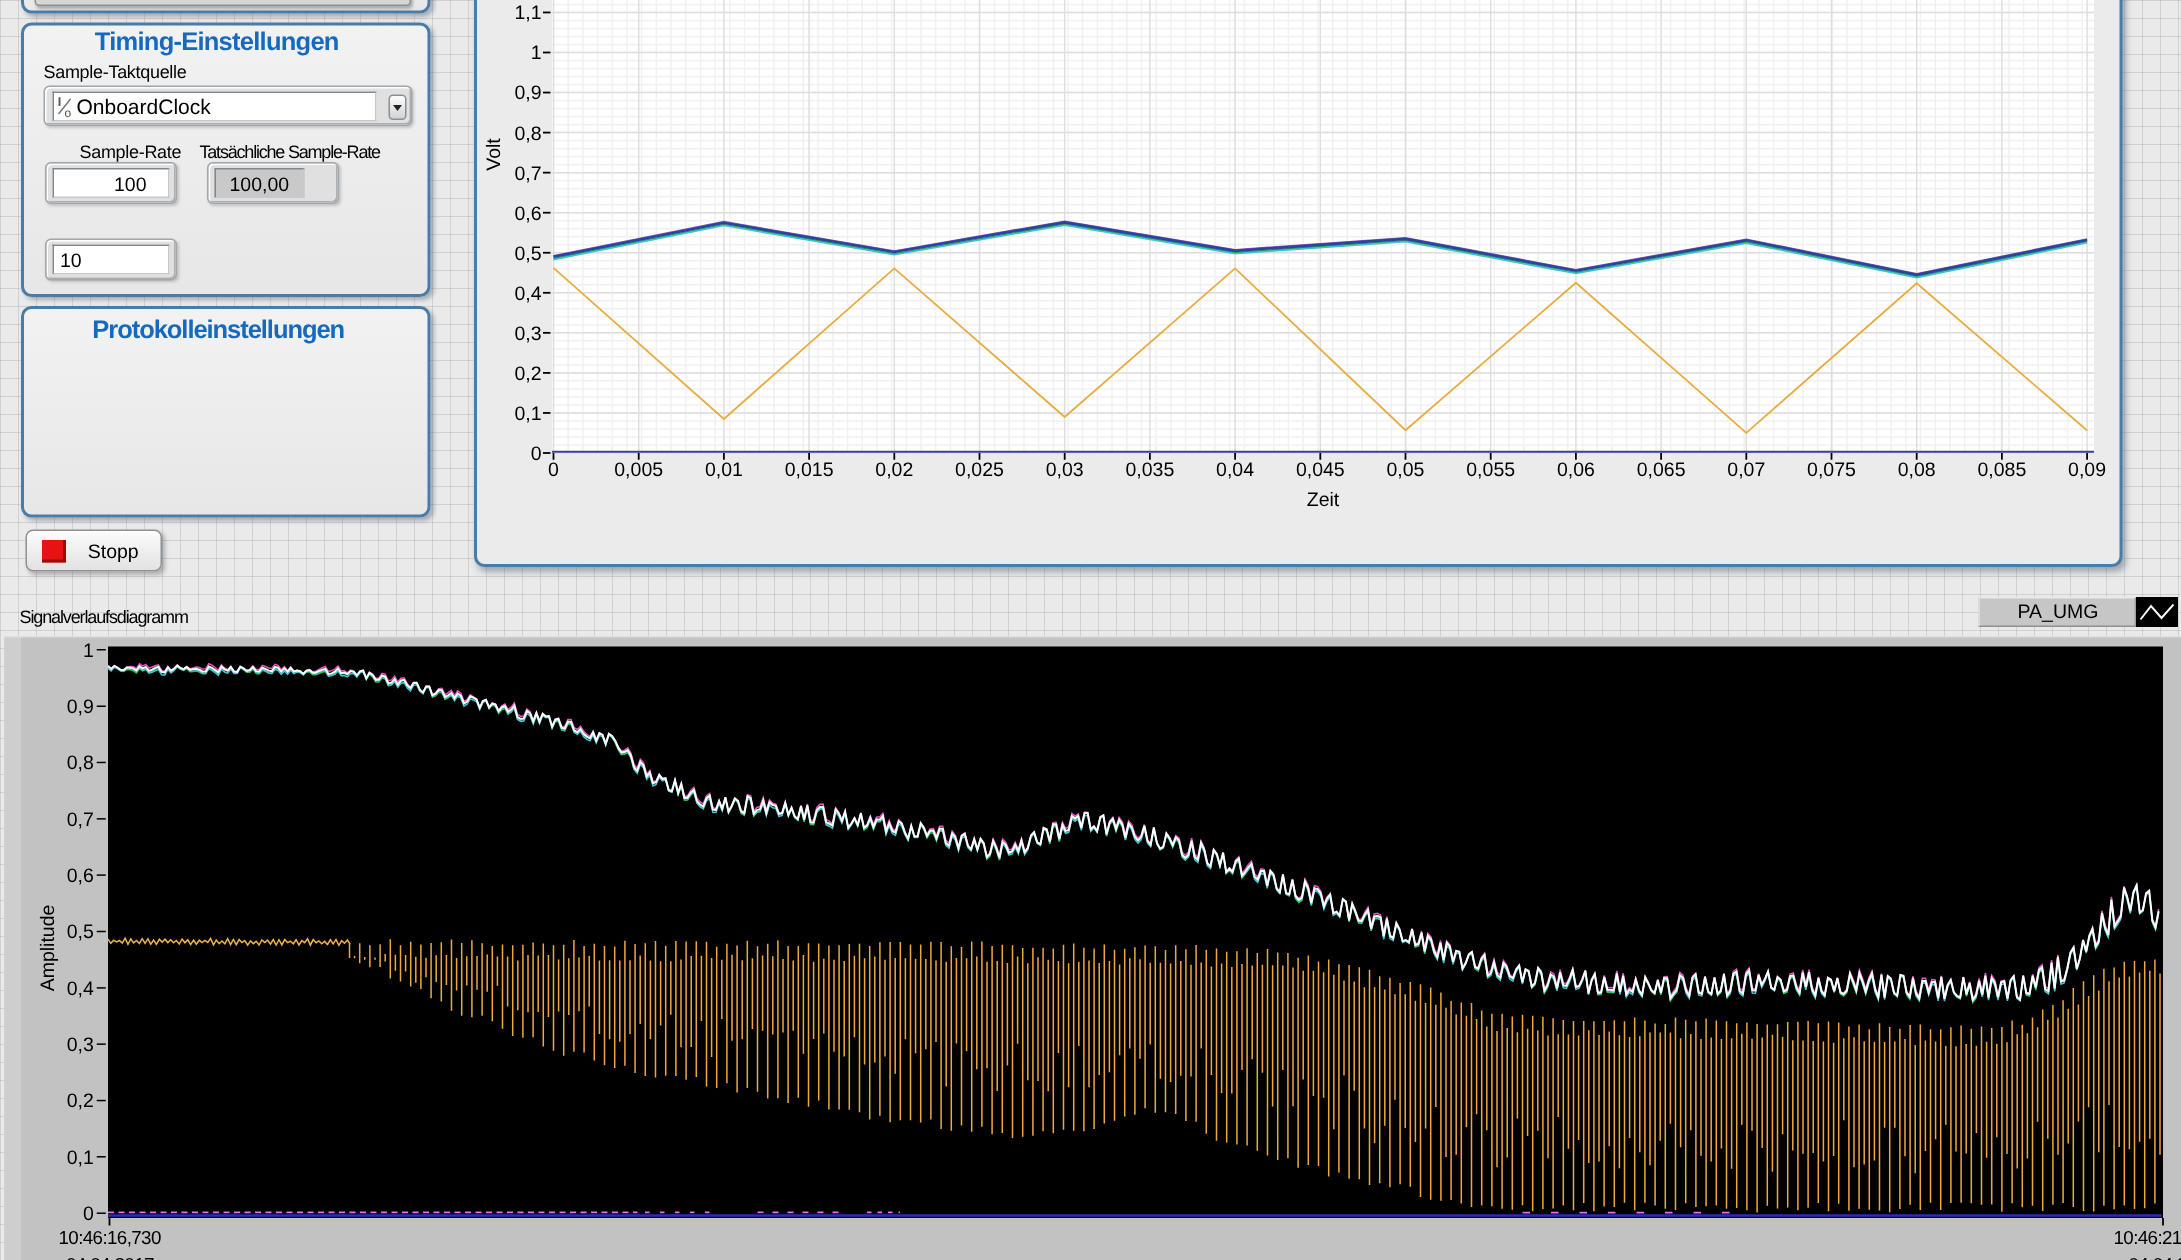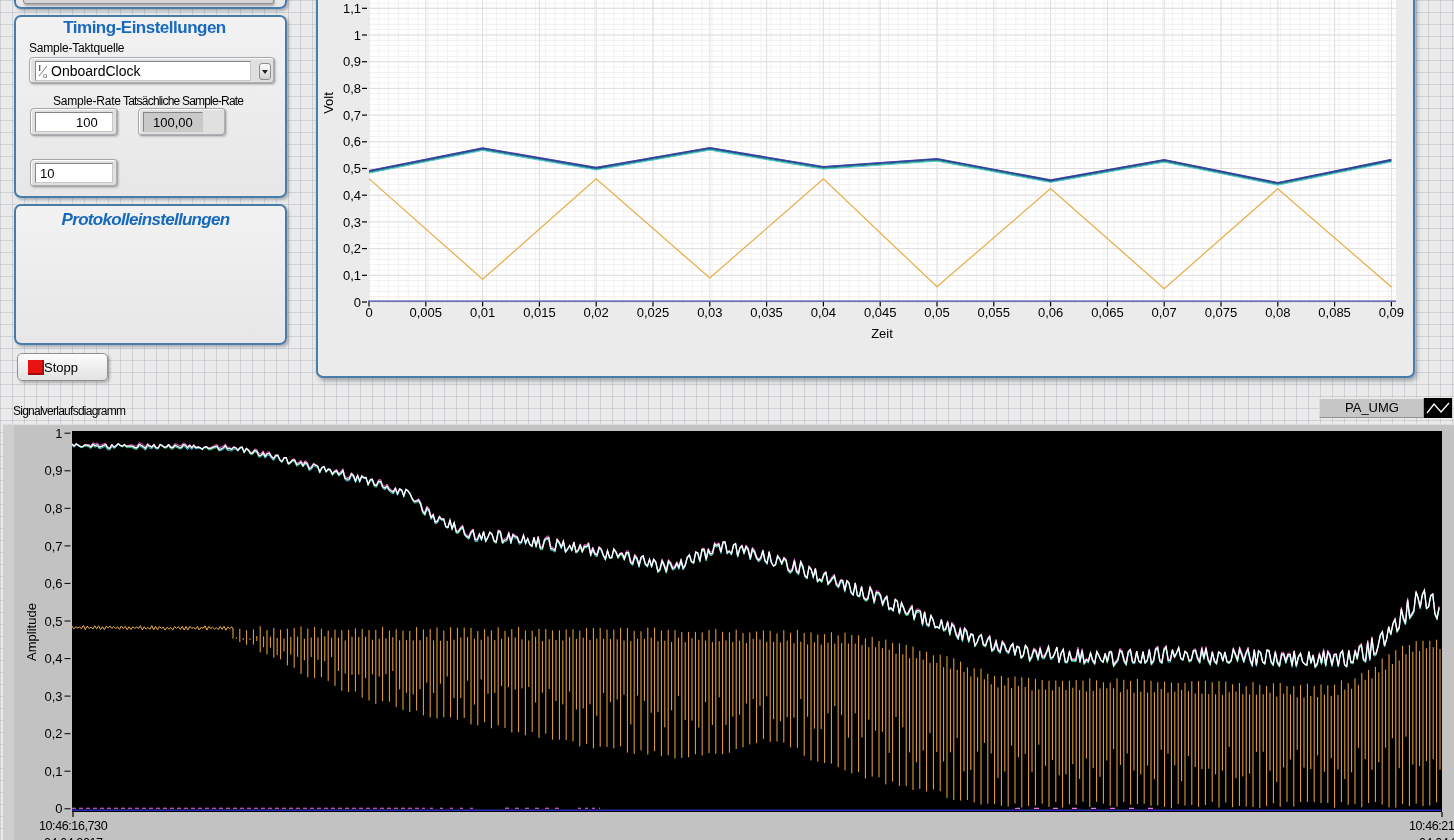--- a/index.html
+++ b/index.html
@@ -32,45 +32,45 @@
       <line x1="2" y1="14" x2="10" y2="4" stroke="#777" stroke-width="1"></line>
       <text x="6" y="16" style="font-size:8px;fill:#555;">o</text>
     </svg>
     <span style="position:absolute; left:15px; top:1.5px; font-size:14px;text-align:center;">OnboardClock</span>
   </div>
   <div style="position:absolute; left:243px; top:46px; width:12px; height:17px;
    background:linear-gradient(180deg,#fdfdfd,#d2d2d2); border:1px solid #8a8f94; border-radius:3px;">
    <div style="position:absolute;left:2px;top:6px;width:0;height:0;border-left:3.5px solid transparent;border-right:3.5px solid transparent;border-top:4.5px solid #222;"></div>
   </div>
   <div class="lbl" style="left:15px; top:77px;margin-left:22px;">Sample-Rate</div>
-  <div class="lbl" style="left:107px; top:77px; letter-spacing:-0.8px;">Tatsächliche Sample-Rate</div>
+  <div class="lbl" style="left:117px; top:77px; letter-spacing:-0.8px;">Tatsächliche Sample-Rate</div>
   <div class="frame3d" style="left:14px; top:91px; width:88px; height:28px;"></div>
   <div class="field" style="left:19px; top:95px; width:78px; height:20px;">
       <span style="position:absolute;left:4px;top:2px;margin-left:36px;">100</span>
     </div>
   <div class="frame3d" style="left:122px; top:91px; width:88px; height:28px;"></div>
   <div class="field" style="left:127px; top:95px; width:60px; height:20px; background:#c9c9c9;">
       <span style="position:absolute;left:9px;top:2px;">100,00</span>
     </div>
   <div class="lbl" style="left:15px; top:140px;">Sample-Anzahl</div>
   <div class="frame3d" style="left:14px; top:142px; width:88px; height:28px;"></div>
   <div class="field" style="left:19px; top:146px; width:78px; height:20px;padding-left:13px;">
       <span style="position:absolute;left:4px;top:2px;">10</span>
     </div>
 </div>
 
 <div class="panel" style="left:14px; top:204px; width:273px; height:141px;">
-  <div class="ptitle" style="top:4px; margin-left:-5px; letter-spacing:-0.7px;font-style:italic;">Protokolleinstellungen</div>
+  <div class="ptitle" style="top:4px; margin-left:-5px; letter-spacing:-0.7px;">Protokolleinstellungen</div>
 </div>
 
 <div style="position:absolute; left:17px; top:353px; width:91px; height:28px; border-radius:5px;
  background:linear-gradient(180deg,#fcfcfc,#e2e2e2); border:1px solid #8e9296; box-shadow:2px 2px 3px rgba(0,0,0,.25);">
   <div style="position:absolute; left:10px; top:6px; width:16px; height:15px; background:#e81212;
    box-shadow:inset -2px -2px 0 rgba(140,10,10,.8);"></div>
-  <div style="position:absolute; left:0; right:0; top:6px; padding-left:26px; font-size:13px;">Stopp</div>
+  <div style="position:absolute; left:0; right:0; top:6px; text-align:center; padding-left:26px; font-size:13px;">Stopp</div>
 </div>
 
 <div class="panel" style="left:316px; top:-14px; width:1099px; height:392px; background:#ebebeb; box-shadow:2px 3px 4px rgba(90,100,115,.5);"></div>
 <svg style="position:absolute; left:316px; top:0;" width="1104" height="346" viewBox="316 0 1104 346">
   <rect x="368" y="0" width="1028" height="302" fill="#ffffff"></rect>
   <line x1="369.0" y1="0" x2="369.0" y2="302" stroke="#f1f1f1" stroke-width="1"></line>
 <line x1="378.8" y1="0" x2="378.8" y2="302" stroke="#f1f1f1" stroke-width="1"></line>
 <line x1="388.6" y1="0" x2="388.6" y2="302" stroke="#f1f1f1" stroke-width="1"></line>
 <line x1="398.4" y1="0" x2="398.4" y2="302" stroke="#f1f1f1" stroke-width="1"></line>
 <line x1="408.2" y1="0" x2="408.2" y2="302" stroke="#f1f1f1" stroke-width="1"></line>

